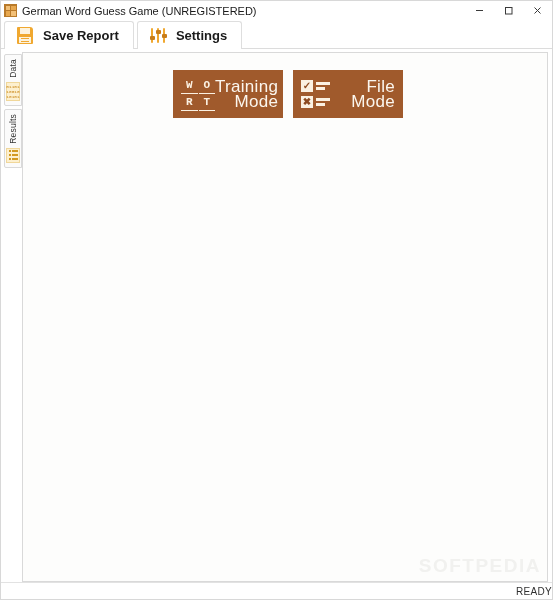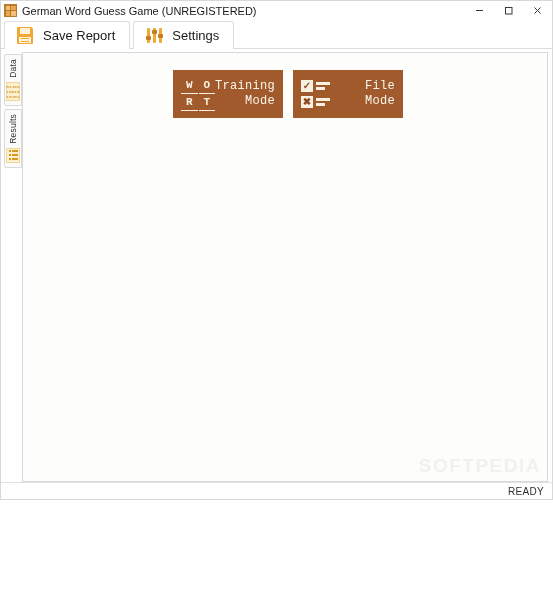--- a/index.html
+++ b/index.html
@@ -3,21 +3,21 @@
 <meta charset="utf-8">
 <style>
   * { box-sizing: border-box; margin: 0; padding: 0; }
   html, body {
     width: 553px; height: 600px;
     font-family: "Liberation Sans", sans-serif;
     background: #ffffff;
     overflow: hidden;
   }
   .window {
-    width: 553px; height: 500px;
+    width: 553px; height: 600px;
     display: flex; flex-direction: column;
     background: #ffffff;
     border: 1px solid #d8d8d8;
     position: relative;
   }
 
   
   .titlebar {
     height: 19px; flex: 0 0 19px;
     display: flex; align-items: center;
@@ -83,21 +83,21 @@
     gap: 8px;
     padding: 0 14px 0 11px;
     background: #ffffff;
     border: 1px solid #dedede;
     border-bottom: none;
     border-radius: 3px 3px 0 0;
     position: relative; z-index: 2;
     margin-right: 3px;
   }
   .rib-label {
-    font-size: 13px; font-weight: normal; color: #1a1a1a;
+    font-size: 13px; font-weight: bold; color: #1a1a1a;
     white-space: nowrap;
   }
 
   
   .ico-save { width: 19px; height: 19px; position: relative; }
   .ico-save .body {
     position: absolute; inset: 1px 2px 1px 1px;
     background: #f0a830;
     border-radius: 1px 3px 1px 1px;
   }
@@ -206,22 +206,22 @@
   }
   .mode-btn {
     width: 110px; height: 48px;
     background: #a05a2c;
     display: flex; align-items: center;
     padding: 0 8px;
     cursor: default;
   }
   .mode-btn .mb-text {
     flex: 1;
-    font-family: Liberation Mono, monospace;
-    font-size: 12px;
+    font-family: Liberation Sans, sans-serif;
+    font-size: 17px;
     color: #fbf6ee;
     text-align: right;
     line-height: 15px;
     letter-spacing: 0.3px;
   }
   .mode-btn .mb-text span { display: block; }
 
   
   .ico-wort {
     width: 34px; height: 34px;
@@ -271,21 +271,20 @@
     user-select: none;
   }
 
   
   .statusbar {
     height: 17px; flex: 0 0 17px;
     background: #ffffff;
     border-top: 1px solid #e2e2e2;
     display: flex; align-items: center;
     justify-content: flex-end;
-    padding-right: 8px;
   }
   .status-text {
     font-size: 10px; color: #303030;
     letter-spacing: 0.3px;
   }
 </style>
 </head>
 <body>
 
 <div class="window">

